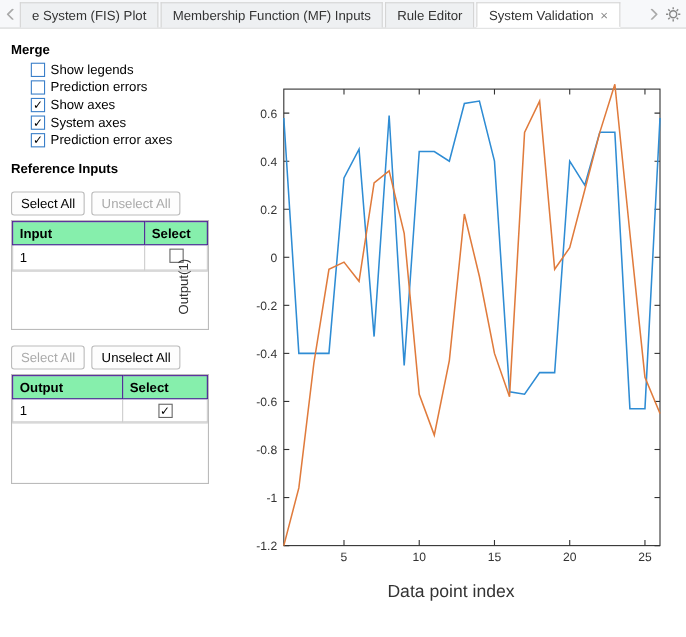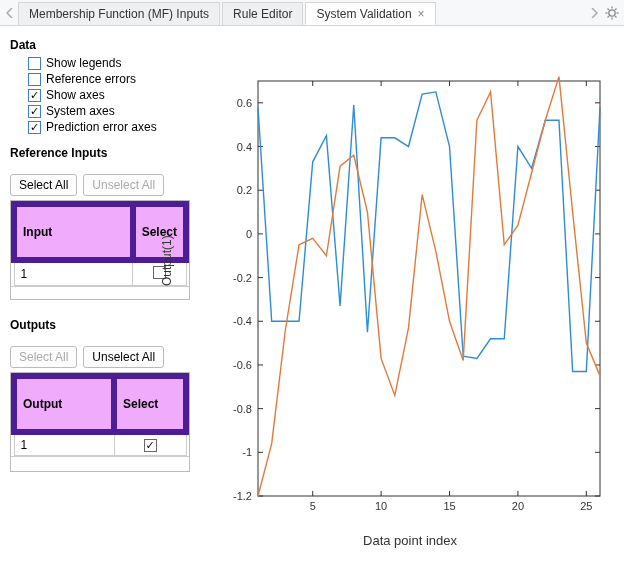--- a/index.html
+++ b/index.html
@@ -103,21 +103,21 @@
   }
   .btn.disabled { color:#aaa; cursor:default; }
   .tbl-wrap {
     width:180px;
     height:100px;
     border:1px solid #bbb;
     overflow:hidden;
     margin-top:2px;
   }
   .tbl-wrap table { width:100%; border-collapse:collapse;}
-  .tbl-wrap th { background:#f0abfc; border:6px solid #4c1d95; padding:18px 6px; font-weight:bold; text-align:left;}
+  .tbl-wrap th { background:#86efac; border:1px solid #4c1d95; padding:3px 6px; font-weight:bold; text-align:left;}
   .tbl-wrap td { border:1px solid #ccc; padding:3px 6px; background:#fff;}
   .tbl-wrap .fill { height:60px; border-top:1px solid #ccc;}
   .sel-chk {
     width:13px;height:13px;border:1px solid #666;display:inline-flex;align-items:center;justify-content:center;font-size:11px;
   }
   .chartarea {
     flex:1;
     position:relative;
     padding: 10px 8px 8px 0;
   }
@@ -135,35 +135,36 @@
     transform: rotate(-90deg);
     transform-origin: left top;
     font-size:12px;
     color:#333;
   }
   .xlabel {
     position:absolute;
     bottom:-2px;
     left:0; right:0;
     text-align:center;
-    font-size:13px;
+    font-size:16px;
     color:#333;
   }
   svg { display:block; }
   .ytick, .xtick { font-size:11px; fill:#333; }
 </style>
 </head>
 <body>
 
 <div class="tabbar">
   <div class="tab-arrow">
     <svg width="8" height="10">
         <path d="M6 0 L1 5 L6 10" stroke="#aaa" stroke-width="1.5" fill="none"></path>
       </svg>
   </div>
+  <div class="tab"><span>e System (FIS) Plot</span></div>
   <div class="tab"><span>Membership Function (MF) Inputs</span></div>
   <div class="tab"><span>Rule Editor</span></div>
   <div class="tab active">
     <span>System Validation</span><span class="close">×</span>
   </div>
   <div class="tab-spacer"></div>
   <div class="tab-arrow">
     <svg width="8" height="10">
         <path d="M2 0 L7 5 L2 10" stroke="#aaa" stroke-width="1.5" fill="none"></path>
       </svg>
@@ -180,28 +181,28 @@
           <line x1="10.1" y1="10.1" x2="11.5" y2="11.5"></line>
           <line x1="2.5" y1="11.5" x2="3.9" y2="10.1"></line>
           <line x1="10.1" y1="3.9" x2="11.5" y2="2.5"></line>
         </g>
       </svg>
   </div>
 </div>
 
 <div class="main">
   <div class="sidepanel">
-    <div class="section-title">Data</div>
+    <div class="section-title">Merge</div>
     <div class="chk-row">
         <span class="chk unchecked">✓</span>
         <span>Show legends</span>
       </div>
     <div class="chk-row">
         <span class="chk unchecked">✓</span>
-        <span>Reference errors</span>
+        <span>Prediction errors</span>
       </div>
 
     <div class="chk-row">
         <span class="chk">✓</span>
         <span>Show axes</span>
       </div>
     <div class="chk-row">
         <span class="chk">✓</span>
         <span>System axes</span>
       </div>
@@ -224,21 +225,20 @@
         </tr>
         <tr>
           <td>1</td>
           <td style="text-align:center"><span class="sel-chk"></span></td>
         </tr>
       </tbody>
         </table>
       <div class="fill"></div>
     </div>
 
-    <div class="section-title" style="margin-top:18px">Outputs</div>
     <div class="btn-row">
       <span class="btn disabled">Select All</span>
       <span class="btn">Unselect All</span>
     </div>
     <div class="tbl-wrap">
       <table>
         <tbody>
             <tr>
           <th style="width:100px">Output</th>
           <th>Select</th>

